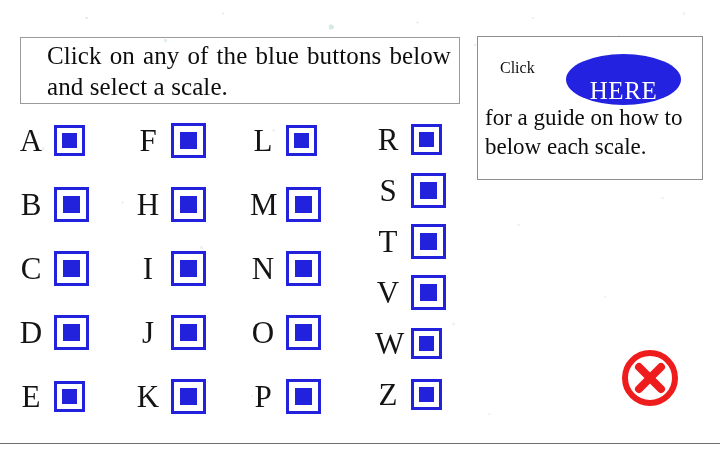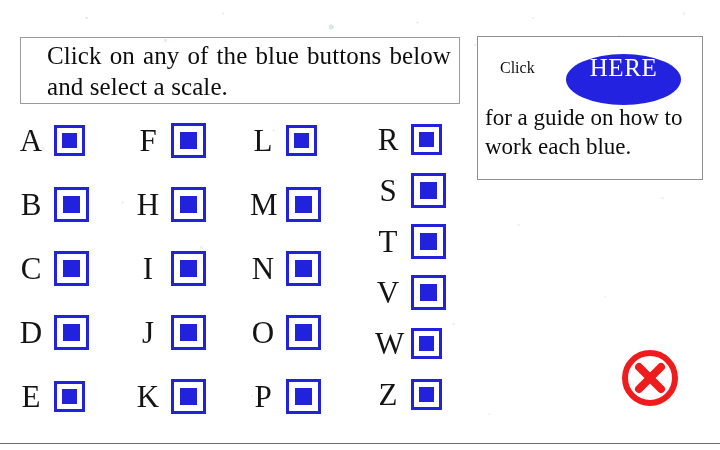--- a/index.html
+++ b/index.html
@@ -99,21 +99,21 @@
   }
   #here-button {
     position: absolute;
     left: 88px;
     top: 9px;
     width: 115px;
     height: 51px;
     border-radius: 50%;
     background: #2222e0;
     display: flex;
-    align-items: flex-start;
+    align-items: flex-end;
     justify-content: center;
     cursor: pointer;
   }
   #here-label {
     color: #ffffff;
     font-size: 25px;
     letter-spacing: .6px;
   }
   #guide-desc {
     position: absolute;
@@ -203,21 +203,21 @@
     <div id="instruction-text">Click on any of the blue buttons below and select a scale.</div>
   </div>
 
   <div id="guide-box">
     <div id="guide-row">
       <span id="guide-click-label">Click</span>
       <div id="here-button">
         <span id="here-label">HERE</span>
       </div>
     </div>
-    <div id="guide-desc">for a guide on how to work each blue.</div>
+    <div id="guide-desc">for a guide on how to below each scale.</div>
   </div>
 
   <div class="grid-col" id="col-1">
       <div class="scale-item">
         <span class="scale-letter">A</span>
         <div class="scale-button" style="border-color: rgb(34, 34, 221);">
           <div class="inner" style="background: rgb(34, 34, 221);"></div>
         </div>
       </div>
       <div class="scale-item">

